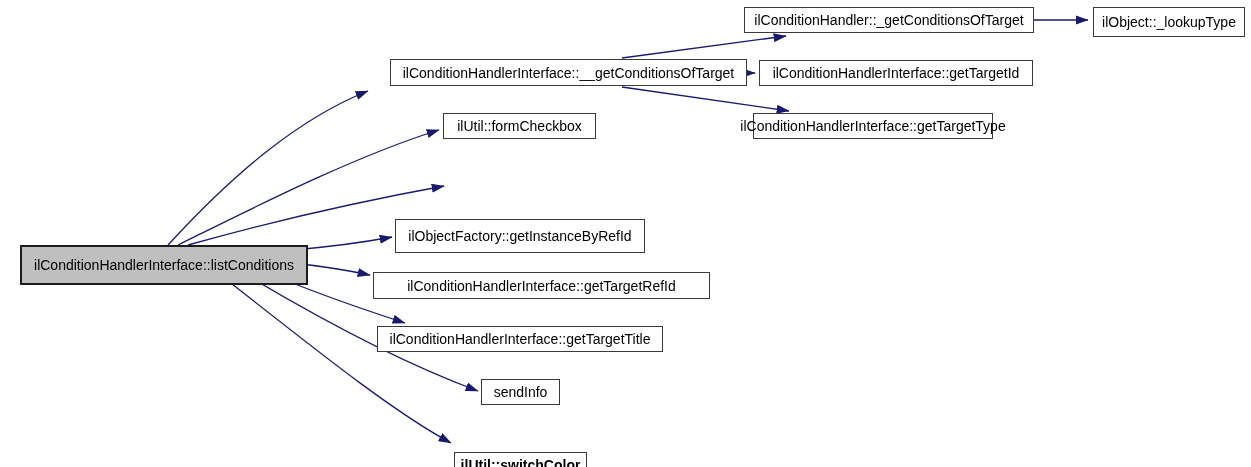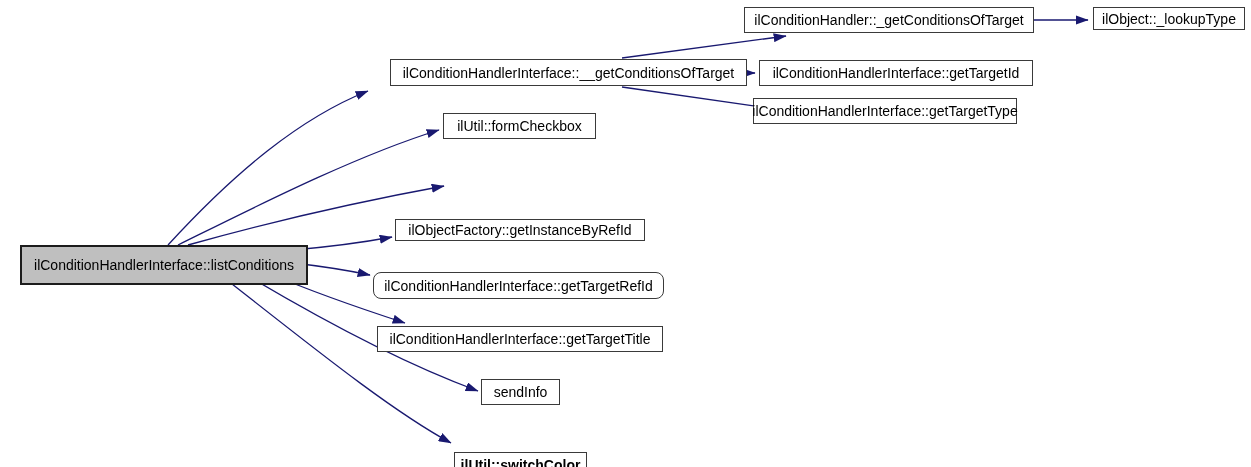--- a/index.html
+++ b/index.html
@@ -78,31 +78,31 @@
     <path class="edge" d="M 1034 20 L 1088 20" marker-end="url(#arrow)"></path>
   </svg>
 
   <div class="node highlight" style="left:20px; top:245px; width:288px; height:40px;">ilConditionHandlerInterface::listConditions</div>
 
   <div class="node" style="left:343px; top:59px; width:357px; height:27px;margin-left:47px;">ilConditionHandlerInterface::__getConditionsOfTarget</div>
 
   <div class="node" style="left:443px; top:113px; width:153px; height:26px;">ilUtil::formCheckbox</div>
 
 
-  <div class="node" style="left:395px; top:219px; width:250px; height:22px;">ilObjectFactory::getInstanceByRefId</div>
+  <div class="node" style="left:395px; top:219px; width:250px; height:34px;">ilObjectFactory::getInstanceByRefId</div>
 
-  <div class="node" style="left:373px; top:272px; width:291px; height:27px;border-radius:8px;">ilConditionHandlerInterface::getTargetRefId</div>
+  <div class="node" style="left:373px; top:272px; width:337px; height:27px;">ilConditionHandlerInterface::getTargetRefId</div>
 
   <div class="node" style="left:377px; top:326px; width:286px; height:26px;">ilConditionHandlerInterface::getTargetTitle</div>
 
   <div class="node" style="left:481px; top:379px; width:79px; height:26px;">sendInfo</div>
 
   <div class="node" style="left:454px; top:452px; width:133px; height:26px;font-weight:bold;">ilUtil::switchColor</div>
 
   <div class="node" style="left:744px; top:7px; width:290px; height:26px;">ilConditionHandler::_getConditionsOfTarget</div>
 
   <div class="node" style="left:759px; top:60px; width:274px; height:26px;">ilConditionHandlerInterface::getTargetId</div>
 
-  <div class="node" style="left:753px; top:98px; width:264px; height:26px;">ilConditionHandlerInterface::getTargetType</div>
+  <div class="node" style="left:753px; top:113px; width:240px; height:26px;">ilConditionHandlerInterface::getTargetType</div>
 
-  <div class="node" style="left:1093px; top:7px; width:152px; height:23px;">ilObject::_lookupType</div>
+  <div class="node" style="left:1093px; top:7px; width:152px; height:30px;">ilObject::_lookupType</div>
 
 </div>
 
 </body></html>

